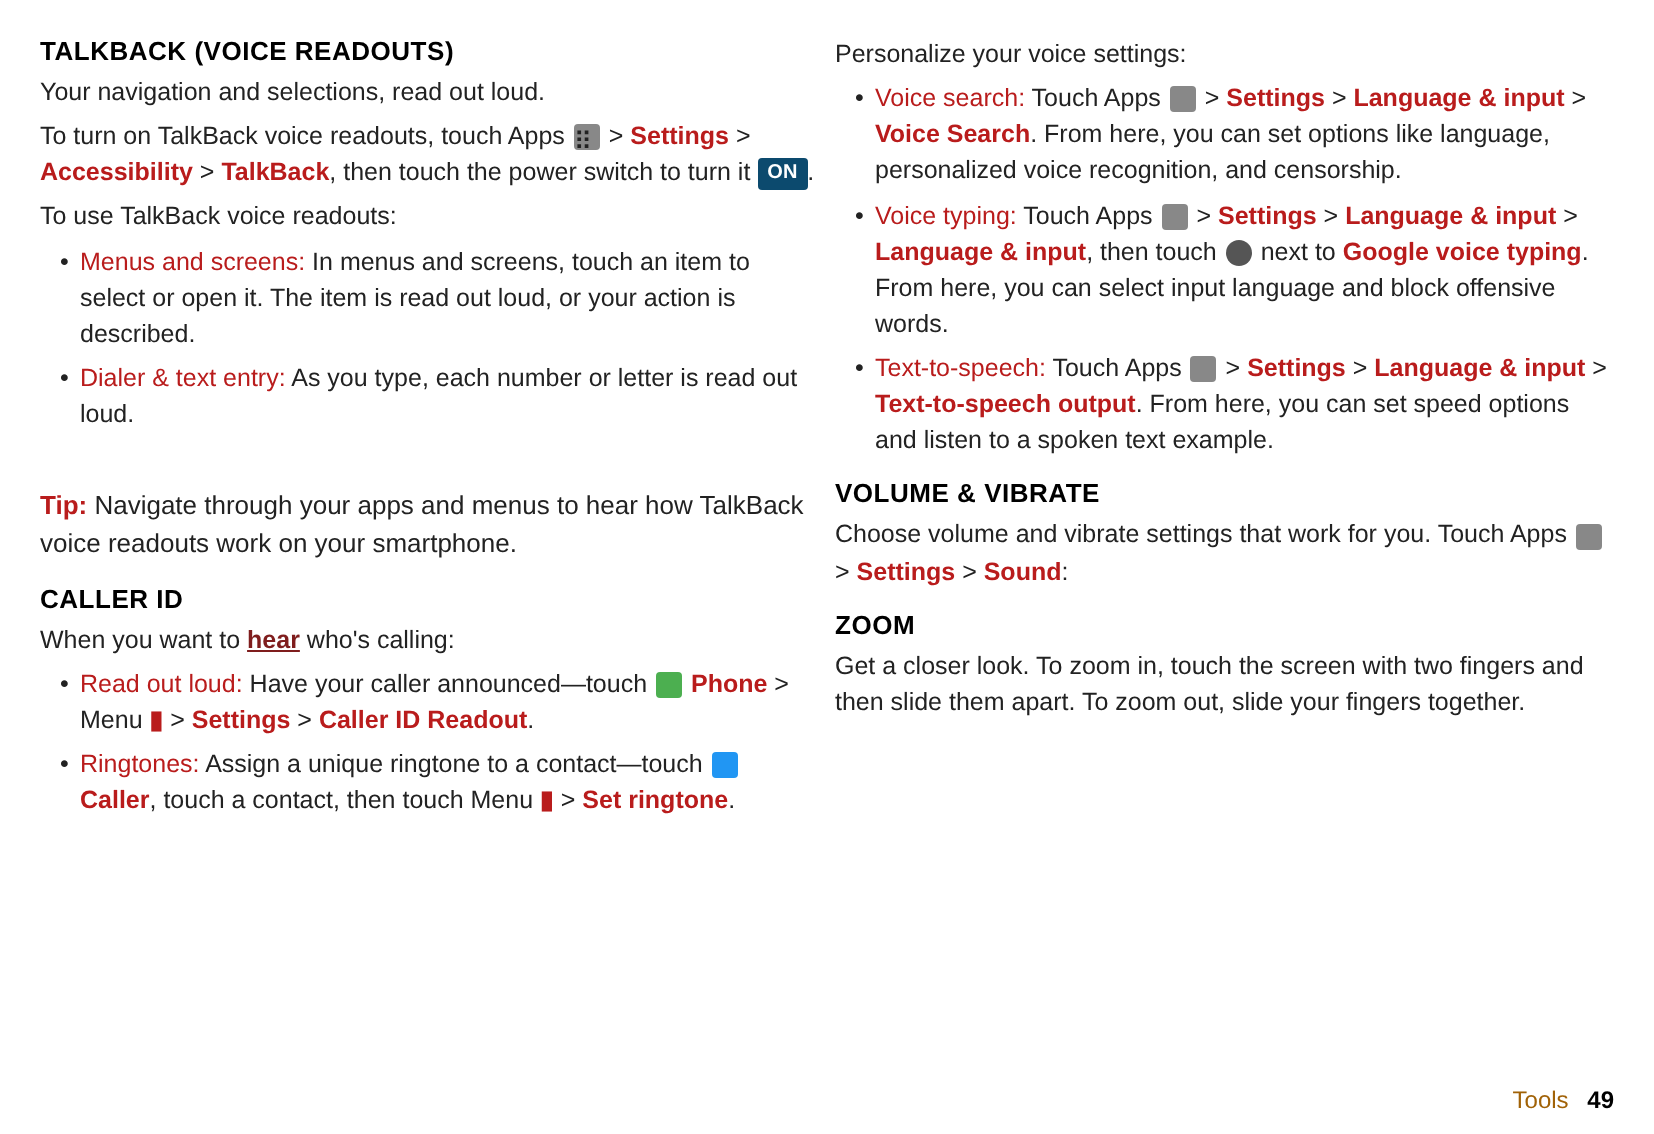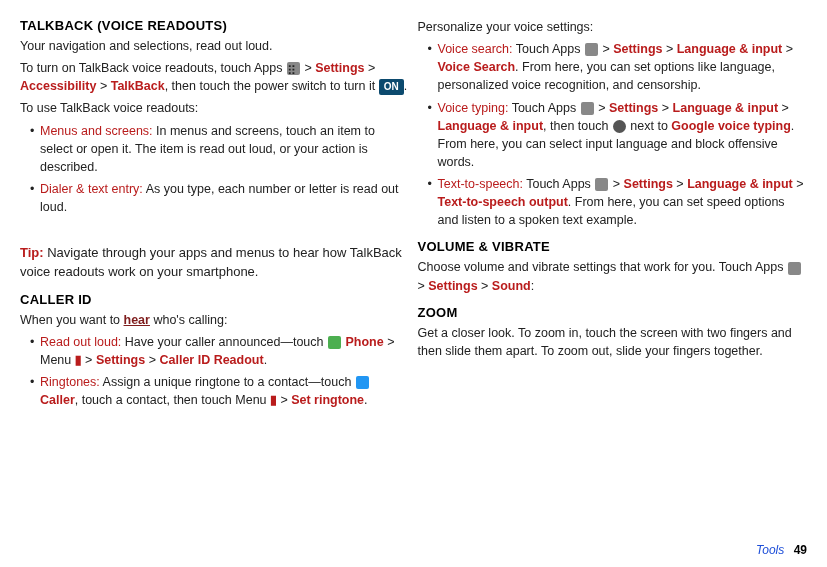--- a/index.html
+++ b/index.html
@@ -87,22 +87,21 @@
       margin-top: 10px;
     }
     .page-footer {
       position: absolute;
       bottom: 10px;
       right: 20px;
       font-size: 12px;
       color: #555;
     }
     .footer-label {
-      color: #1d4ed8;
-      font-style: italic;
+      color: #a16207;
     }
     .footer-number {
       font-weight: bold;
       color: #000;
       margin-left: 6px;
       text-align: right;
     }
     .settings-icon {
       display: inline-block;
       width: 13px;

